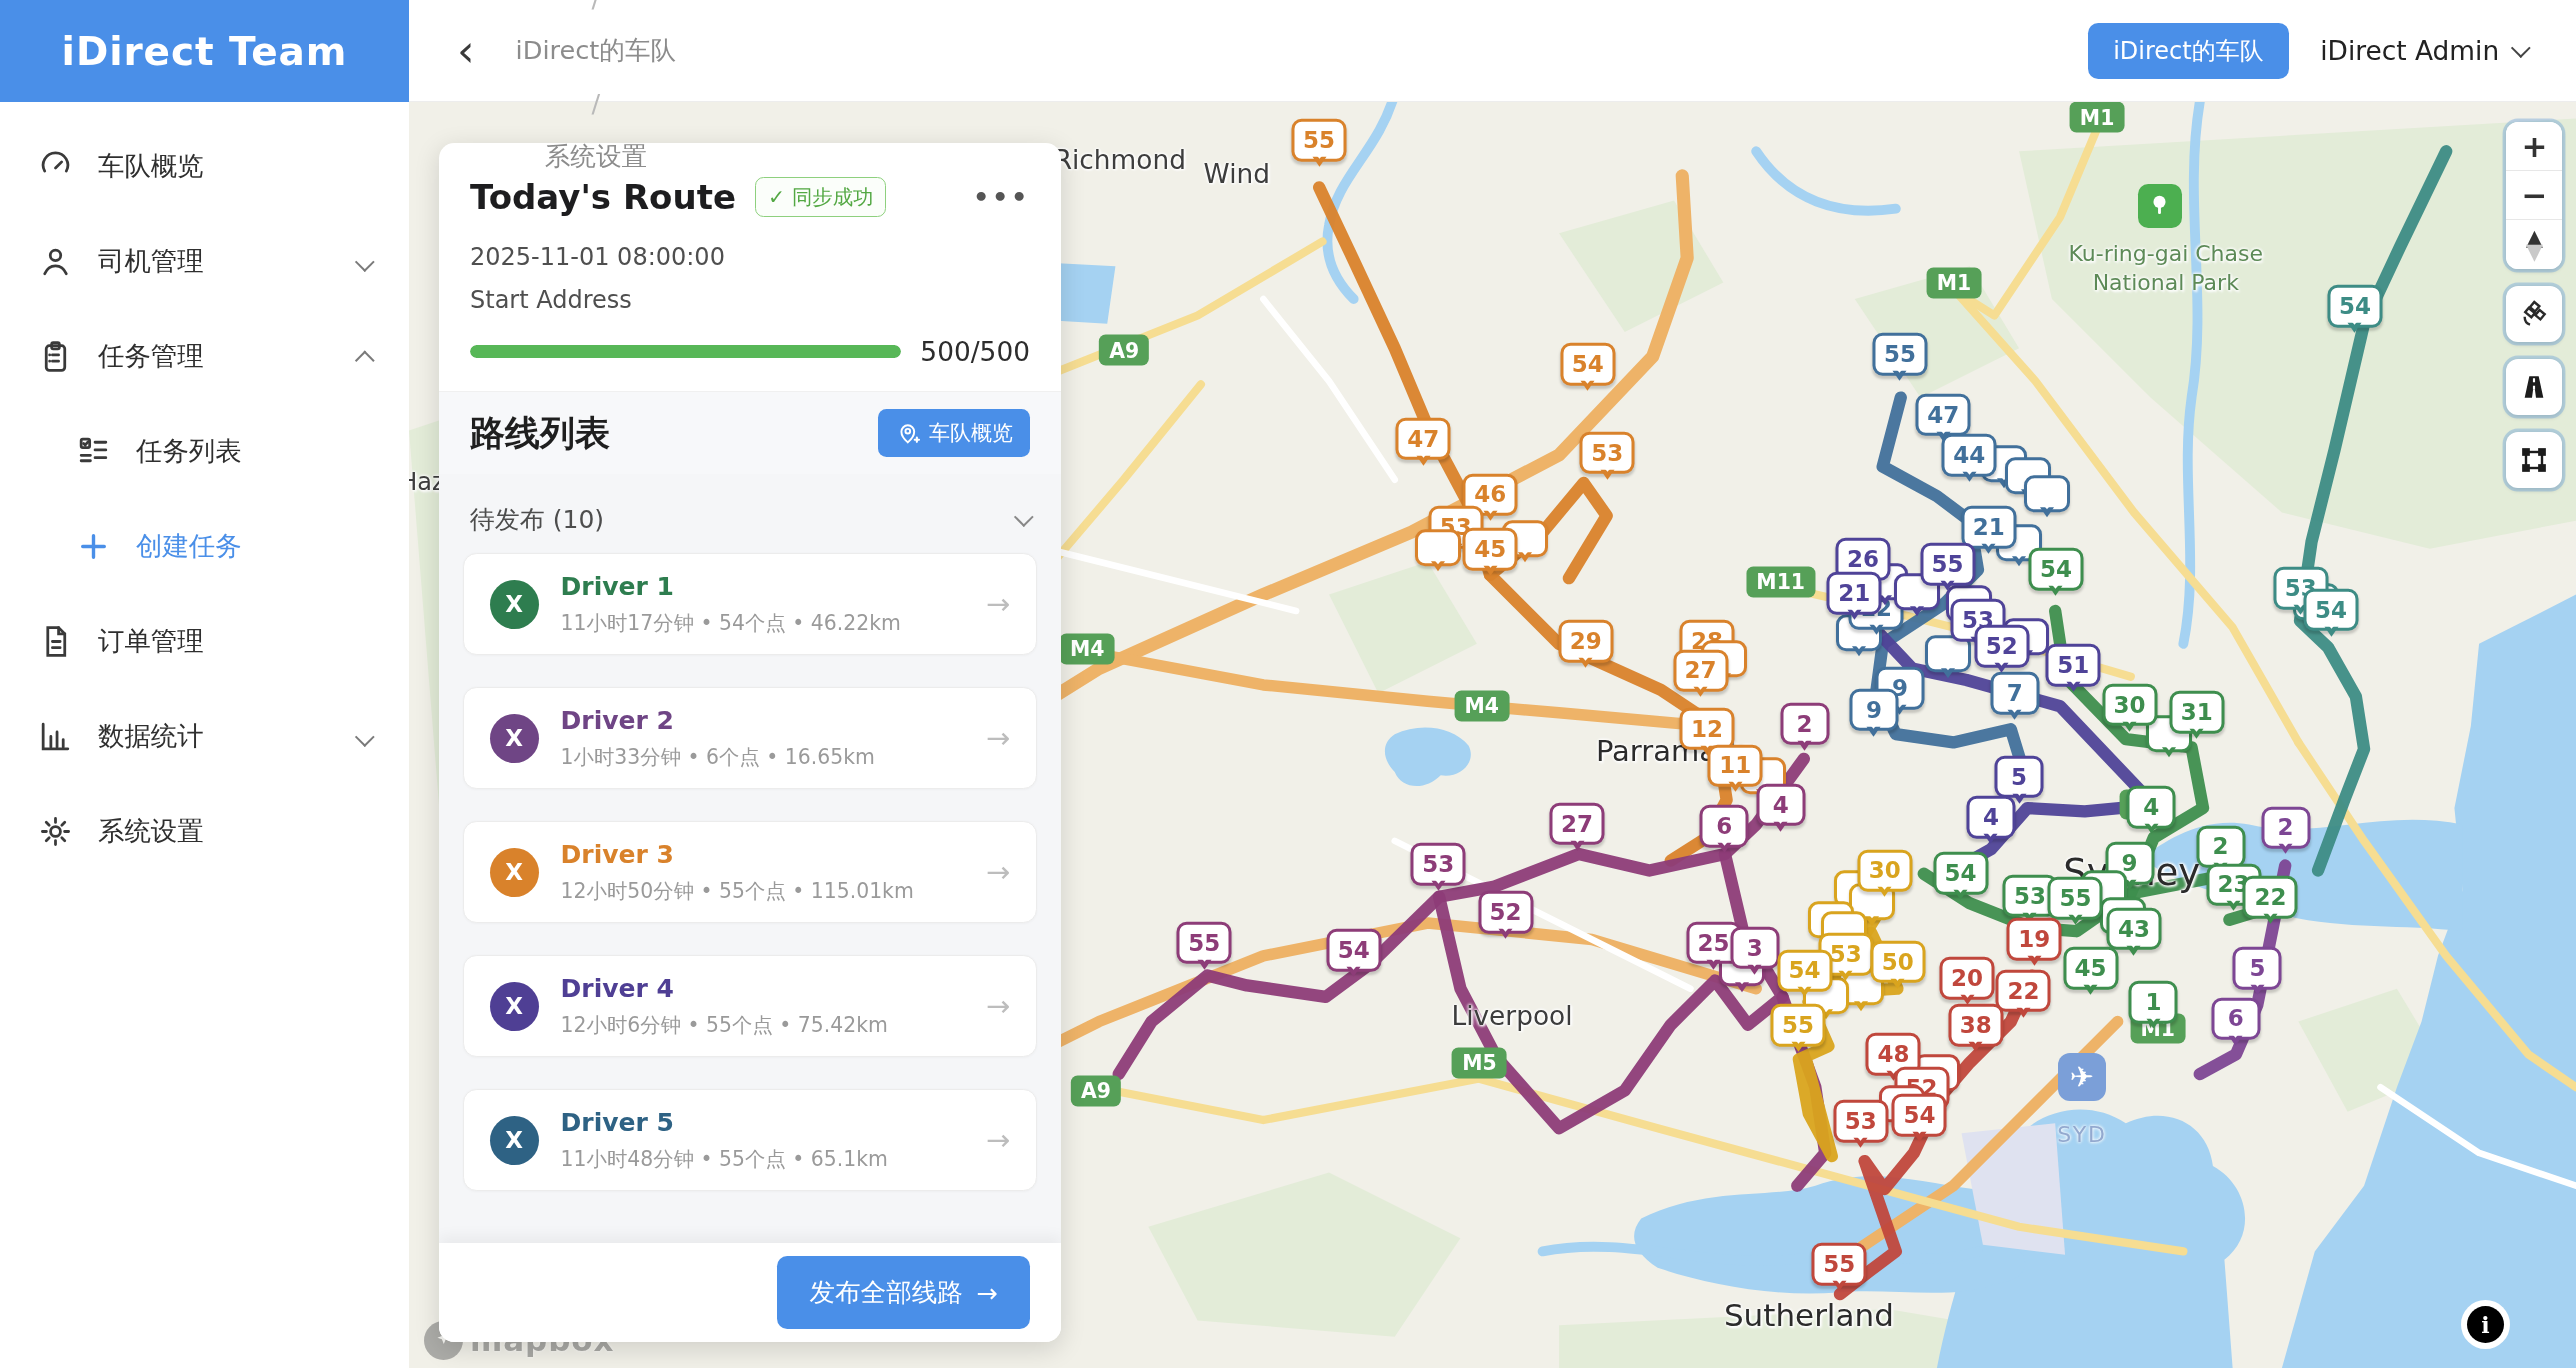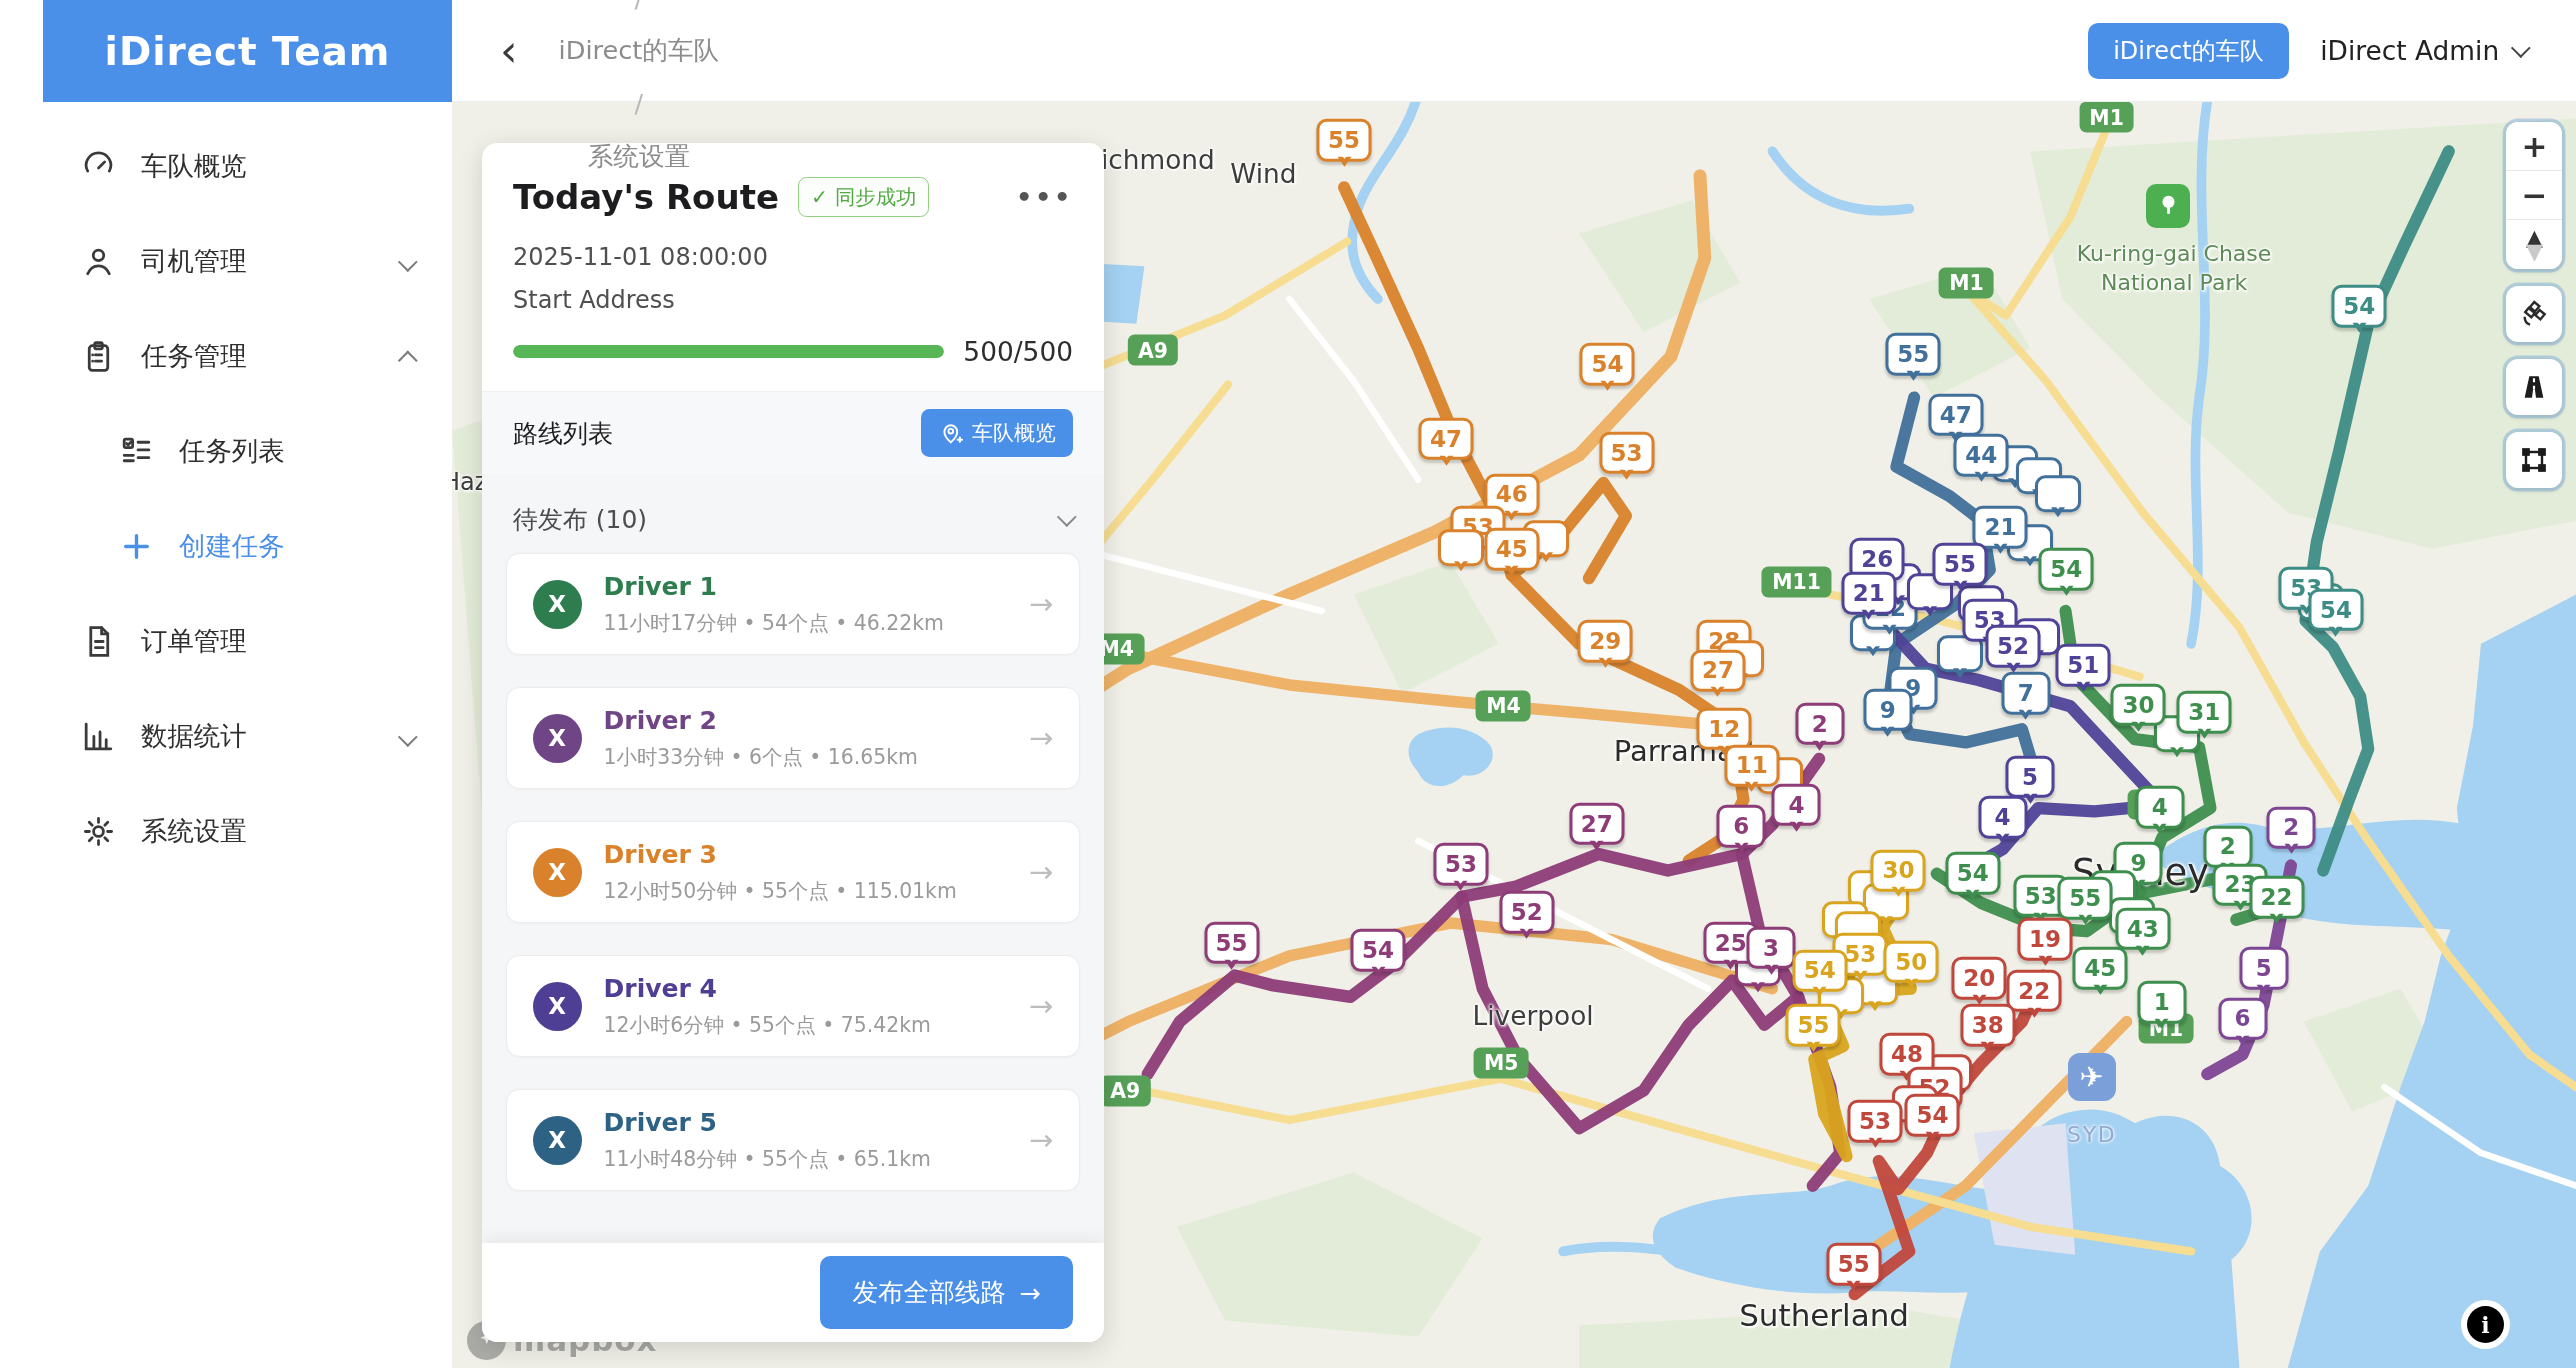--- a/index.html
+++ b/index.html
@@ -1,18 +1,18 @@
 <!DOCTYPE html>
 <html style="font-size:13.6px"><head>
 <meta charset="utf-8">
 <style>
   * { margin:0; padding:0; box-sizing:border-box; }
   html,body { width:2576px; height:1368px; overflow:hidden; background:#fff;
     font-family:"DejaVu Sans","Liberation Sans",sans-serif; }
-  .app { display:flex; width:100%; height:100%;padding-left:43px; }
+  .app { display:flex; width:100%; height:100%; }
 
   
   .sidebar { width:409px; height:100%; background:#fff; flex:0 0 409px; z-index:30; position:relative; }
   .side-head { height:102px; background:#4a8fe8; color:#fff; display:flex; align-items:center; justify-content:center;
     font-size:39px; font-weight:700; letter-spacing:0.9px; }
   .nav { padding-top:17px; }
   .nav-item { display:flex; align-items:center; height:95px; padding:0 37px; cursor:pointer; color:#333; }
   .nav-item .nicon { width:37px; height:37px; margin-right:24px; display:flex; align-items:center; justify-content:center; }
   .nav-item .nlabel { font-size:26.4px; color:#2f2f2f; }
   .nav-item.sub { padding-left:75px; }
@@ -91,21 +91,21 @@
   .sync-badge { margin-left:19px; border:1.7px solid #8ed07e; color:#53a843; font-size:20.4px; border-radius:8.5px;
     padding:5.1px 12px; display:flex; align-items:center; gap:6.8px; background:#fbfefa; }
   .dots { margin-left:auto; color:#555; font-size:25.6px; letter-spacing:2.6px; cursor:pointer; font-weight:700; }
   .p-date { margin-top:25.6px; font-size:24px; color:#4f4f4f; }
   .p-addr { margin-top:15.3px; font-size:24px; color:#4f4f4f; }
   .prog-row { display:flex; align-items:center; margin-top:22px; padding-bottom:24px; }
   .prog-track { flex:1; height:12.8px; border-radius:6.8px; background:#e9efe9; position:relative; overflow:hidden; }
   .prog-fill { position:absolute; left:0; top:0; bottom:0; background:#57b757; border-radius:6.8px; }
   .prog-text { margin-left:19px; font-size:26.4px; color:#2d2d2d; }
   .sec-bar { background:#f7f8fa; padding:17px 31px; display:flex; align-items:center; border-top:0.9px solid #f0f0f0; }
-  .sec-title { font-size:25px; font-weight:400; color:#1f1f1f; }
+  .sec-title { font-size:35px; font-weight:700; color:#1f1f1f; }
   .add-btn { margin-left:auto; background:#4a8fe8; color:#fff; font-size:21px; border-radius:8.5px; padding:10.2px 17px;
     display:flex; align-items:center; gap:8.5px; cursor:pointer; }
   .add-btn svg { width:25.6px; height:25.6px; }
   .list-area { flex:1; background:#f5f6f8; padding:22px 24px 0 24px; overflow:hidden; position:relative; }
   .group-row { display:flex; align-items:center; padding:6.8px 6.8px 17px 6.8px; font-size:25px; color:#4d4d4d; cursor:pointer; }
   .group-row .chev { border-color:#888; margin-left:auto; margin-bottom:6.8px; }
   .d-card { background:#fff; border:0.9px solid #ececec; border-radius:13.6px; height:102px; margin-bottom:32px;
     display:flex; align-items:center; padding:0 25.6px; cursor:pointer; box-shadow:0 0.9px 2.6px rgba(0,0,0,.03); }
   .avatar { width:49px; height:49px; border-radius:50%; color:#fff; font-size:23px; font-weight:700;
     display:flex; align-items:center; justify-content:center; flex:0 0 49px; }

